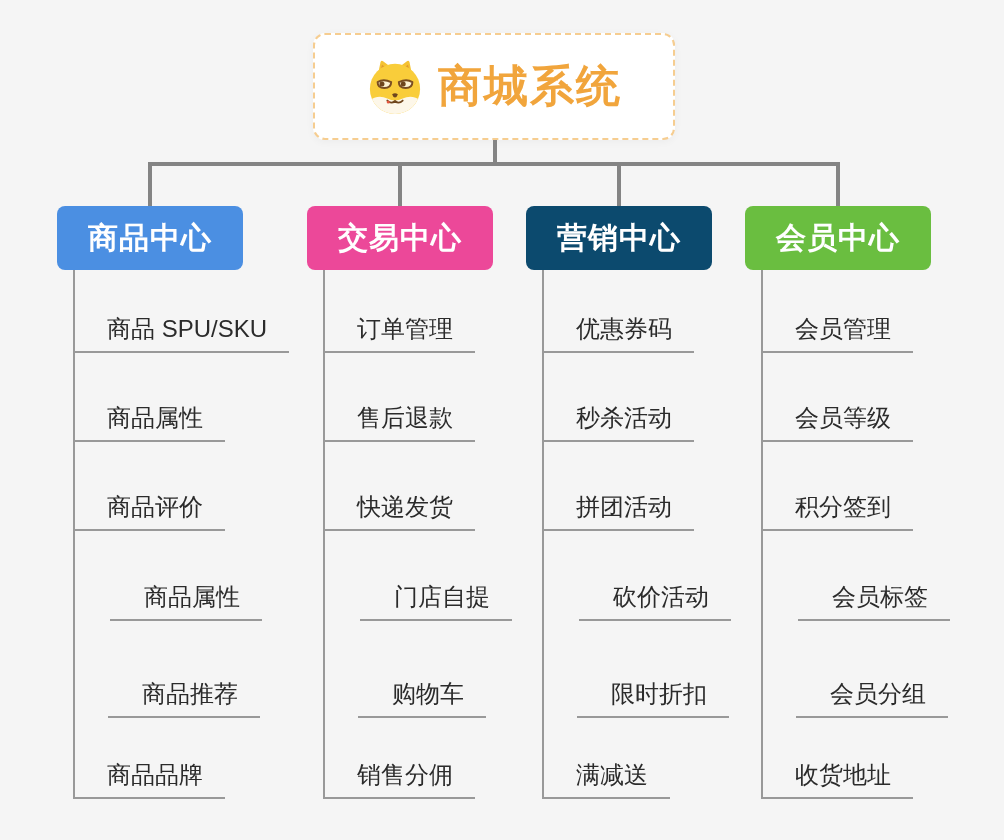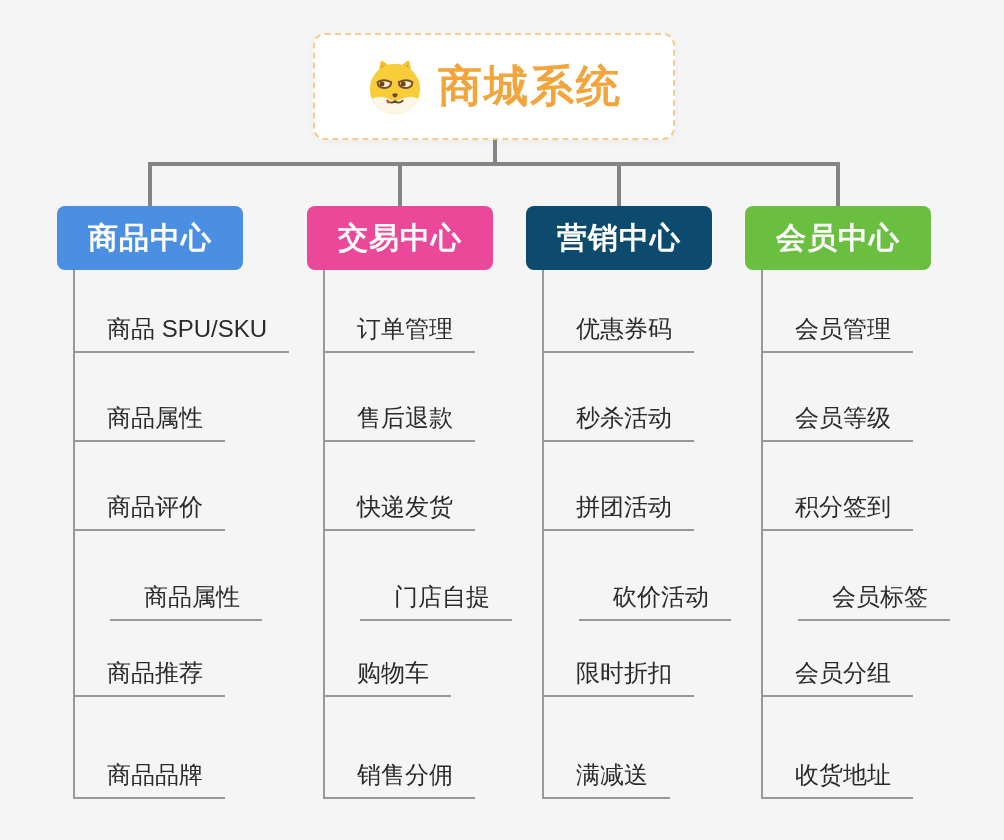--- a/index.html
+++ b/index.html
@@ -54,21 +54,21 @@
   .leaf{
     position:absolute;height:42px;
     padding:0 22px 6px 34px;
     border-bottom:2px solid #999999;
     display:flex;align-items:flex-end;
     font-size:24px;color:#2b2b2b;white-space:nowrap;
     cursor:default;
   }
   .lx-0{left:73px;} .lx-1{left:323px;} .lx-2{left:542px;} .lx-3{left:761px;}
   .ly-0{top:303px;} .ly-1{top:392px;} .ly-2{top:481px;}
-  .ly-3{top:571px;margin-left:37px;} .ly-4{top:647px;} .ly-5{top:749px;}
+  .ly-3{top:571px;margin-left:37px;} .ly-4{top:668px;margin-left:35px;} .ly-5{top:749px;}
 </style>
 </head>
 <body>
 
 <div class="stage">
 
   <div class="root-node">
     <span class="root-icon">
       <svg width="58" height="56" viewBox="0 0 60 58" xmlns="http://www.w3.org/2000/svg">
 

